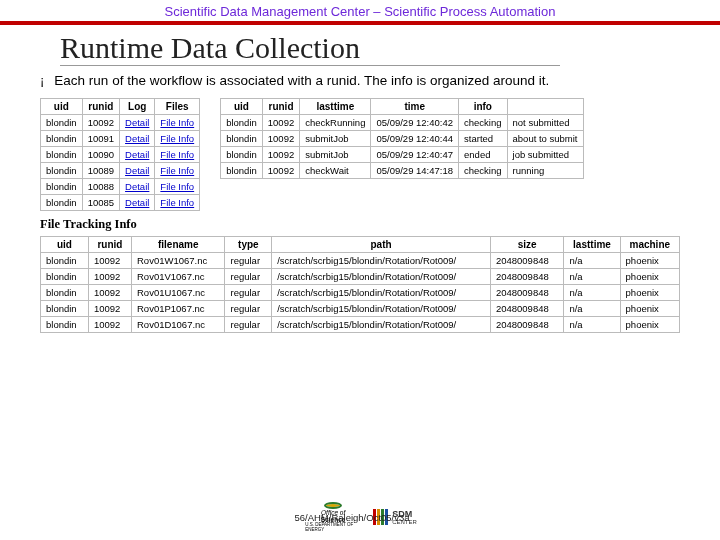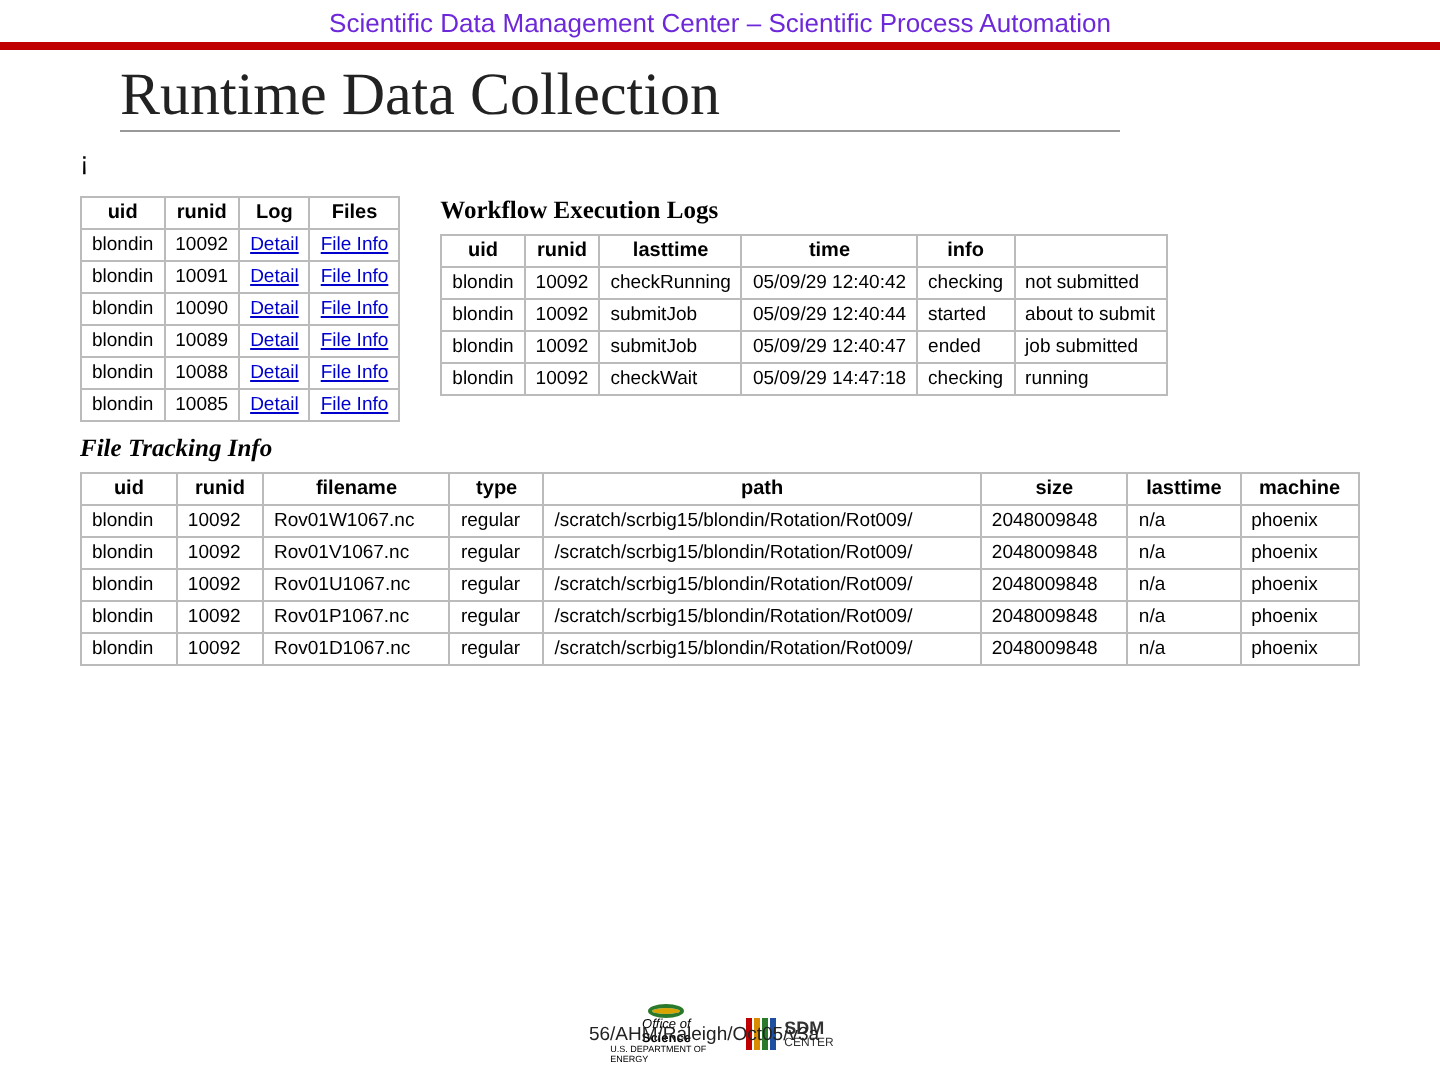--- a/index.html
+++ b/index.html
@@ -69,21 +69,20 @@
     font-weight: bold;
     text-align: center;
     font-size: 10px;
   }
   a.link { color: #0000cc; text-decoration: underline; cursor: pointer; }
   .section-title {
     font-family: "Times New Roman", serif;
     font-size: 12.5px;
     font-weight: bold;
     margin: 4px 0 4px 40px;
-    font-style: italic;
   }
   .wide-table-wrap { margin: 0 40px; }
   .wide-table { width: 640px; }
   .footer {
     position: absolute;
     bottom: 4px;
     left: 0;
     right: 16px;
     height: 38px;
     display: flex;
@@ -117,20 +116,21 @@
 <body>
 
 <div class="header-band">
   <span>Scientific Data Management Center – Scientific Process Automation</span>
 </div>
 
 <div class="slide-title">Runtime Data Collection</div>
 
 <div class="bullet-block">
   <span class="bullet-mark">¡</span>
+  <span>Each run of the workflow is associated with a runid. The info is organized around it.</span>
 </div>
 
 <div class="tables-row1">
   <div class="tbox">
     <table>
       <thead>
           <tr id="idx-head">
             <th>uid</th>
             <th>runid</th>
             <th>Log</th>
@@ -171,21 +171,20 @@
           <tr>
             <td>blondin</td>
             <td>10085</td>
             <td><a class="link">Detail</a></td>
             <td><a class="link">File Info</a></td>
           </tr>
         </tbody>
     </table>
   </div>
   <div class="tbox">
-    <h3>Workflow Execution Logs</h3>
     <table>
       <thead>
           <tr id="log-head">
             <th>uid</th>
             <th>runid</th>
             <th>lasttime</th>
             <th>time</th>
             <th>info</th>
             <th></th>
           </tr>

